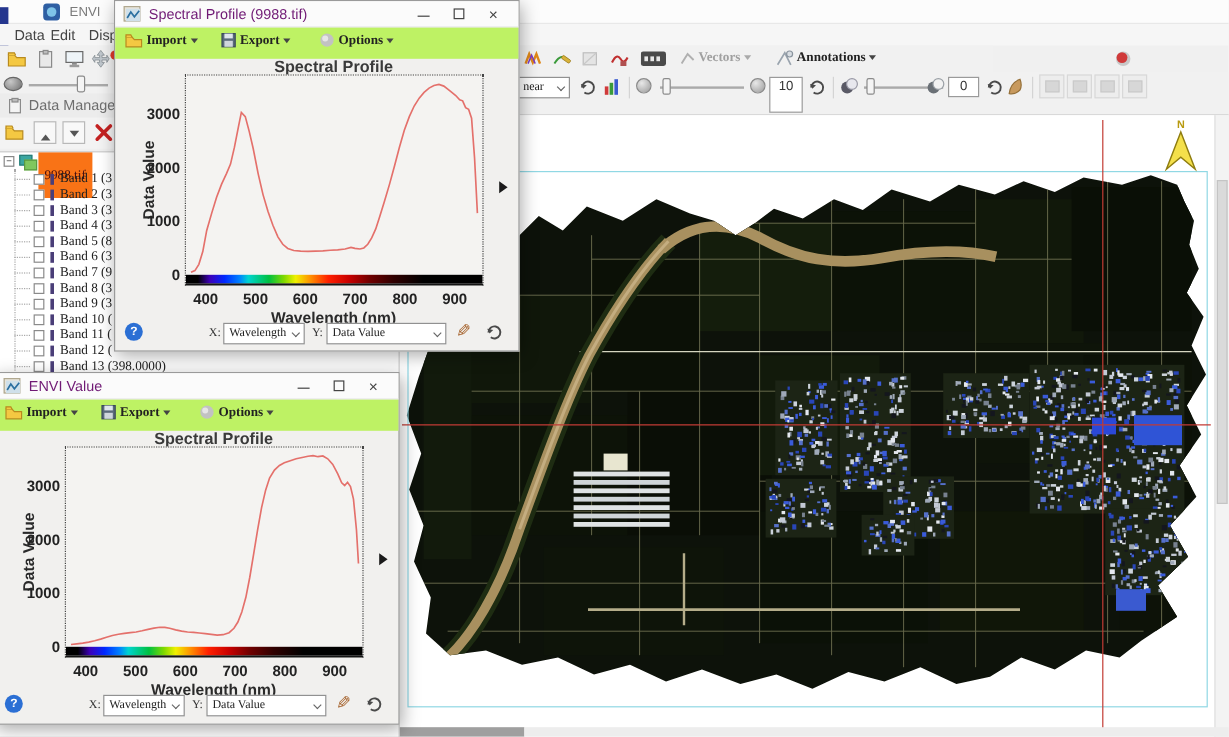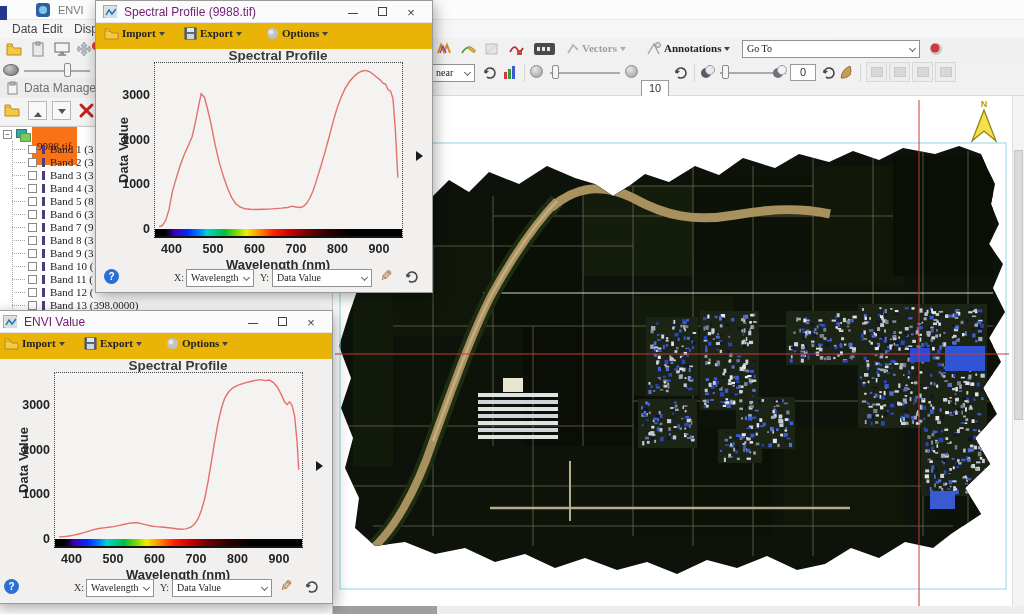--- a/index.html
+++ b/index.html
@@ -57,21 +57,21 @@
 
 .plot-window{position:absolute;width:338px;height:293px;background:#f1f0ee;border:1px solid #9a9a9a;box-shadow:2px 4px 14px rgba(0,0,0,.35);z-index:10}
 .pw-titlebar{position:absolute;left:0;top:0;width:100%;height:22px;background:#fbfbfb;border-bottom:1px solid #e4e4e4}
 .pw-icon{position:absolute;left:7px;top:4px;width:14px;height:13px;background:#e8e4da;border:1px solid #b0a890}
 .pw-icon svg{position:absolute;left:1px;top:1px}
 .pw-title{position:absolute;left:28px;top:4px;color:#701a75;font-size:12px;white-space:nowrap}
 .pwb{position:absolute;top:0;width:30px;height:21px;text-align:center}
 .pwb .min{position:absolute;left:10px;top:12px;width:10px;height:1px;background:#444}
 .pwb .max{position:absolute;left:10px;top:6px;width:9px;height:9px;border:1px solid #444}
 .pwb .cls{position:absolute;left:9px;top:4px;font-size:13px;color:#444;font-family:"Liberation Sans",sans-serif}
-.pw-toolbar{position:absolute;left:0;top:22px;width:100%;height:26px;background:#eab308}
+.pw-toolbar{position:absolute;left:0;top:22px;width:100%;height:26px;background:#bef264}
 .tb-item{position:absolute;top:4px;font-family:"Liberation Serif",serif;font-size:11px;font-weight:bold;color:#222;white-space:nowrap}
 .tb-item svg{vertical-align:-3px;margin-right:3px}
 .plot-title{position:absolute;left:102px;top:47px;width:160px;text-align:center;font-size:13.5px;font-weight:bold;color:#3a3a3a}
 .ylab{position:absolute;left:-60px;top:141px;width:176px;height:16px;transform:rotate(-90deg);text-align:center;font-size:13px;font-weight:bold;color:#2a2a2a}
 .plot-box{position:absolute;left:58px;top:61px;width:249px;height:176px;border:1px dotted #444;border-bottom:2px solid #141414;background:#f4f3f1}
 .curve-svg{position:absolute;left:0;top:0;width:100%;height:100%}
 .curve{fill:none;stroke-width:1.4}
 .specbar{position:absolute;left:0;bottom:0;width:100%;height:7px;background:linear-gradient(90deg,#000 0%,#000 4%,#3d00b8 8%,#0028ff 13%,#0080ff 18%,#00d4d0 21%,#00c040 28%,#7fd800 33%,#f0f000 37%,#ff9000 42%,#ff2000 48%,#c80000 55%,#700000 62%,#300000 70%,#000 80%,#000 100%)}
 .ytick{position:absolute;left:8px;width:46px;text-align:right;font-size:12.5px;font-weight:bold;color:#222}
 .xtick{position:absolute;top:241px;width:32px;text-align:center;font-size:12.5px;font-weight:bold;color:#222}
@@ -161,21 +161,20 @@
     <svg width="14" height="14">
         <path d="M2,11 L7,3 L12,8" fill="none" stroke="#b0b0b0" stroke-width="1.6"></path>
       </svg></span>
   <span class="tbtxt gray" style="left:582px"><span>Vectors</span><i class="caret-down caret-gray"></i></span>
   <span class="i16" style="left:646px;top:3px">
     <svg width="16" height="16">
         <path d="M2,13 L8,3 L13,13" fill="none" stroke="#9aa4ae" stroke-width="1.4"></path>
         <circle cx="12" cy="4" r="2.5" fill="#d8dde2" stroke="#8a949e"></circle>
       </svg></span>
   <span class="tbtxt" style="left:664px;color:#222"><span>Annotations</span><i class="caret-down"></i></span>
-  <span class="combo" style="left:742px;top:2px;width:178px;height:18px"><span>Go To</span><i class="chev"></i></span>
   <span class="i16" style="left:928px;top:3px">
     <svg width="16" height="16">
         <circle cx="8" cy="8" r="6" fill="#c8c8c8"></circle>
         <circle cx="7" cy="7" r="4.5" fill="#d03a3a"></circle>
       </svg></span>
 </div>
 
 <div id="toolbar2">
   <span class="combo" style="left:431px;top:4px;width:44px;height:18px"><span>near</span><i class="chev"></i></span>
   <span class="i16 refresh-svg" style="left:482px;top:5px">
@@ -187,21 +186,21 @@
     <svg width="15" height="15">
         <rect x="1" y="7" width="3" height="7" fill="#d03a3a"></rect>
         <rect x="5" y="4" width="3" height="10" fill="#3a9a3a"></rect>
         <rect x="9" y="1" width="3" height="13" fill="#3a5ad0"></rect>
       </svg></span>
   <span class="sep" style="left:524px;top:4px"></span>
   <span class="knob" style="left:530px;top:5px"></span>
   <span class="slider-track" style="left:550px;top:12px;width:70px"></span>
   <span class="slider-thumb" style="left:552px;top:5px"></span>
   <span class="knob" style="left:625px;top:5px"></span>
-  <span class="num-field" style="left:641px;top:20px;width:28px;height:17px">10</span>
+  <span class="num-field" style="left:641px;top:4px;width:28px;height:30px">10</span>
   <span class="i16 refresh-svg" style="left:673px;top:5px">
     <svg width="15" height="15">
         <path d="M3,8 a5,5 0 1 1 2,4" fill="none" stroke="#4a4a4a" stroke-width="1.6"></path>
         <path d="M2,5 L4,9 L7,6 Z" fill="#4a4a4a"></path>
       </svg></span>
   <span class="sep" style="left:694px;top:4px"></span>
   <span class="i16" style="left:700px;top:4px">
     <svg width="16" height="16">
         <circle cx="6" cy="9" r="5" fill="#5a5a66"></circle>
         <circle cx="10" cy="6" r="4.5" fill="#e8e8ee" stroke="#9a9aa6"></circle>

